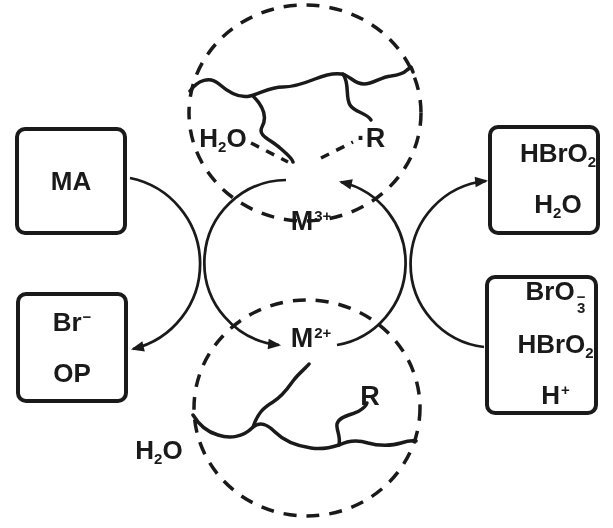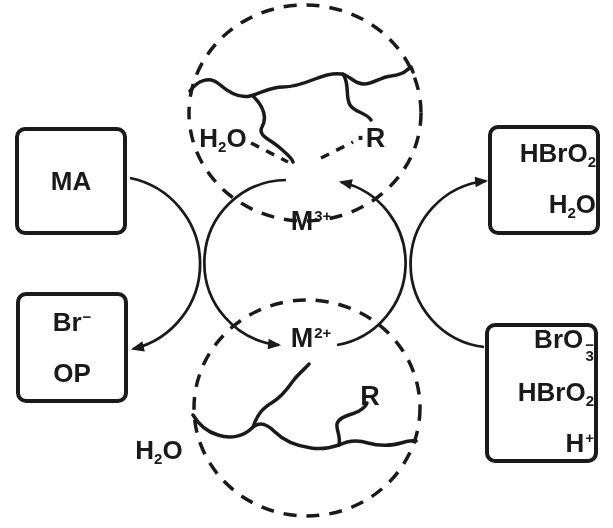--- a/index.html
+++ b/index.html
@@ -7,21 +7,21 @@
     position:relative;width:613px;height:528px;background:#ffffff;overflow:hidden;
     font-family:"Liberation Sans","DejaVu Sans",sans-serif;color:#1a1a1a;
   }
   #art{position:absolute;left:0;top:0;}
   .box{
     position:absolute;box-sizing:border-box;border:4px solid #1a1a1a;border-radius:10px;
     background:#ffffff;display:flex;flex-direction:column;justify-content:center;gap:19px;
     font-size:26px;font-weight:bold;line-height:28px;
   }
   .box.ctr{align-items:center;}
-  .box.la{align-items:flex-end;padding-left:28px;}
+  .box.la{align-items:center;padding-left:28px;}
   .bline{white-space:nowrap;}
   .lbl{
     position:absolute;transform:translate(-50%,-50%);white-space:nowrap;
     font-weight:bold;font-size:27px;line-height:27px;
   }
   .sup{font-size:15px;position:relative;top:-9px;margin-left:1px;}
   .sub{font-size:15px;position:relative;top:5px;}
   .stk{
     display:inline-flex;flex-direction:column;align-items:center;
     font-size:15px;line-height:11px;position:relative;top:2px;margin-left:2px;
@@ -83,21 +83,21 @@
       <span>OP</span></div>
   </div>
 
   <div class="box la" style="left:488px;top:125px;width:112px;height:110px;">
     <div class="bline">
       <span>HBrO</span><span class="sub">2</span></div>
     <div class="bline">
       <span>H</span><span class="sub">2</span><span>O</span></div>
   </div>
 
-  <div class="box la" style="left:485px;top:275px;width:113px;height:140px;margin-top:48px;">
+  <div class="box la" style="left:485px;top:275px;width:113px;height:140px;">
     <div class="bline">
       <span>BrO</span><span class="stk">
           <span>−</span>
           <span>3</span>
         </span></div>
     <div class="bline">
       <span>HBrO</span><span class="sub">2</span></div>
     <div class="bline">
       <span>H</span><span class="sup">+</span></div>
   </div>

